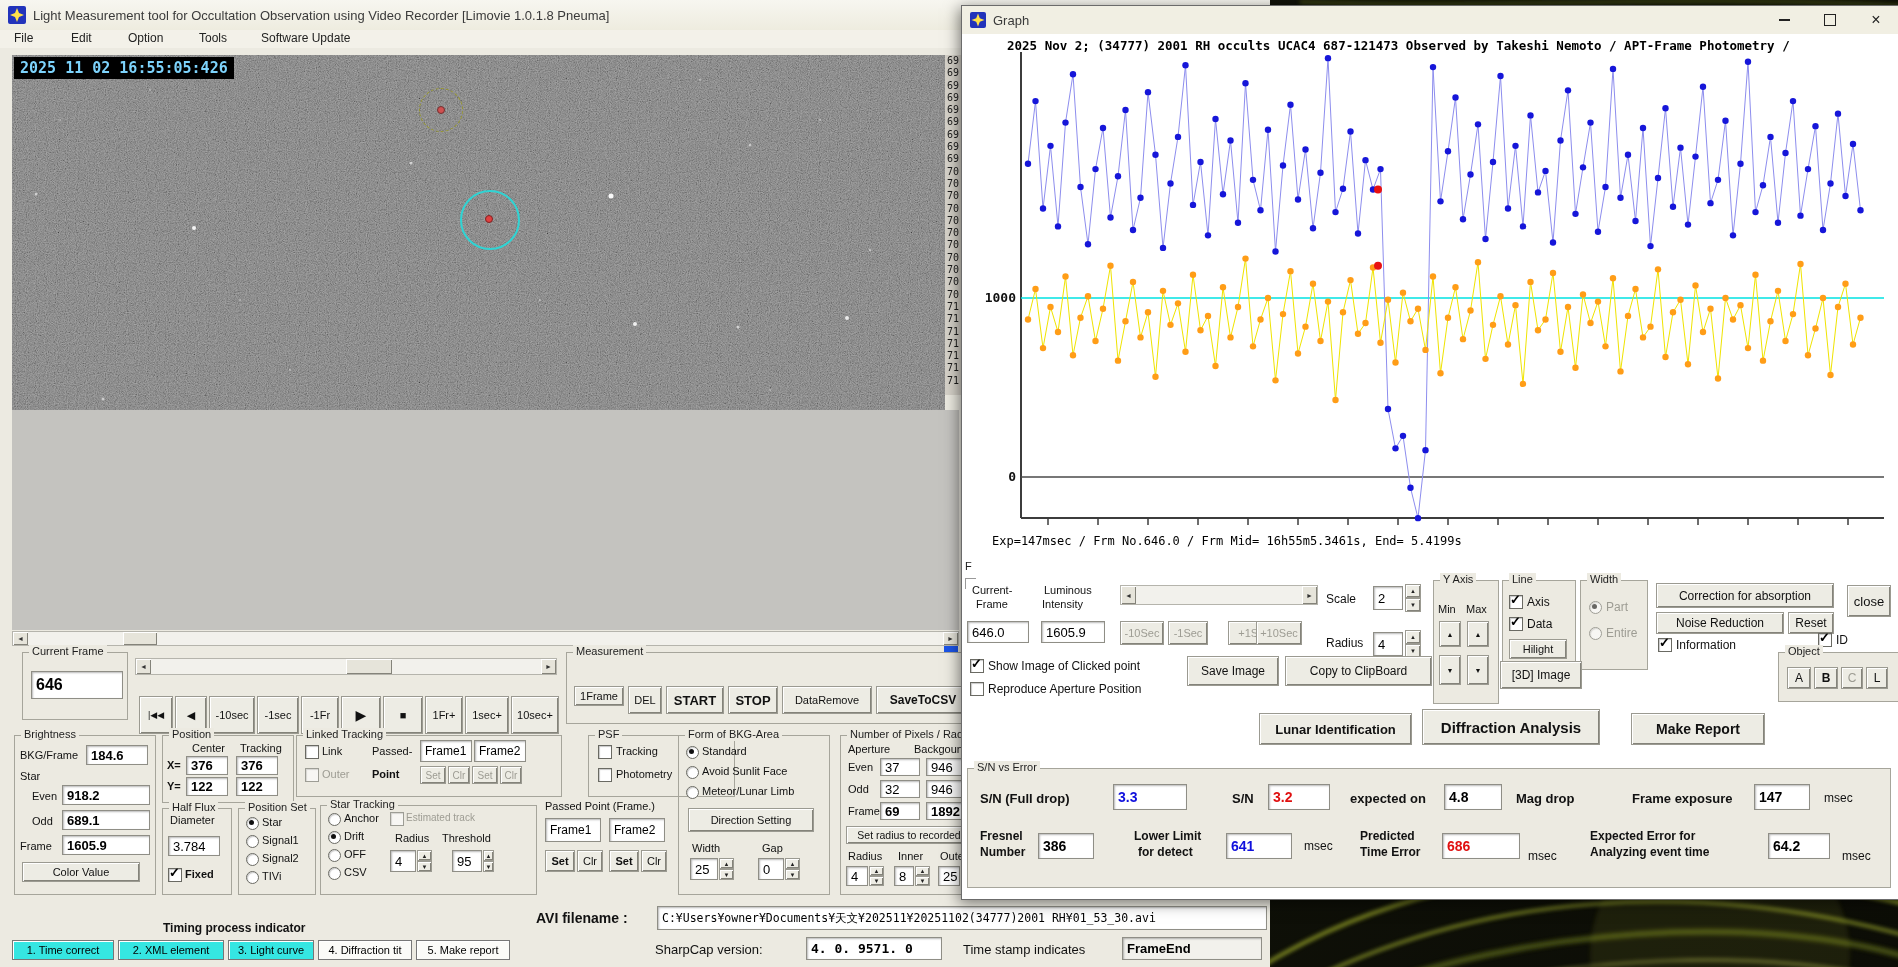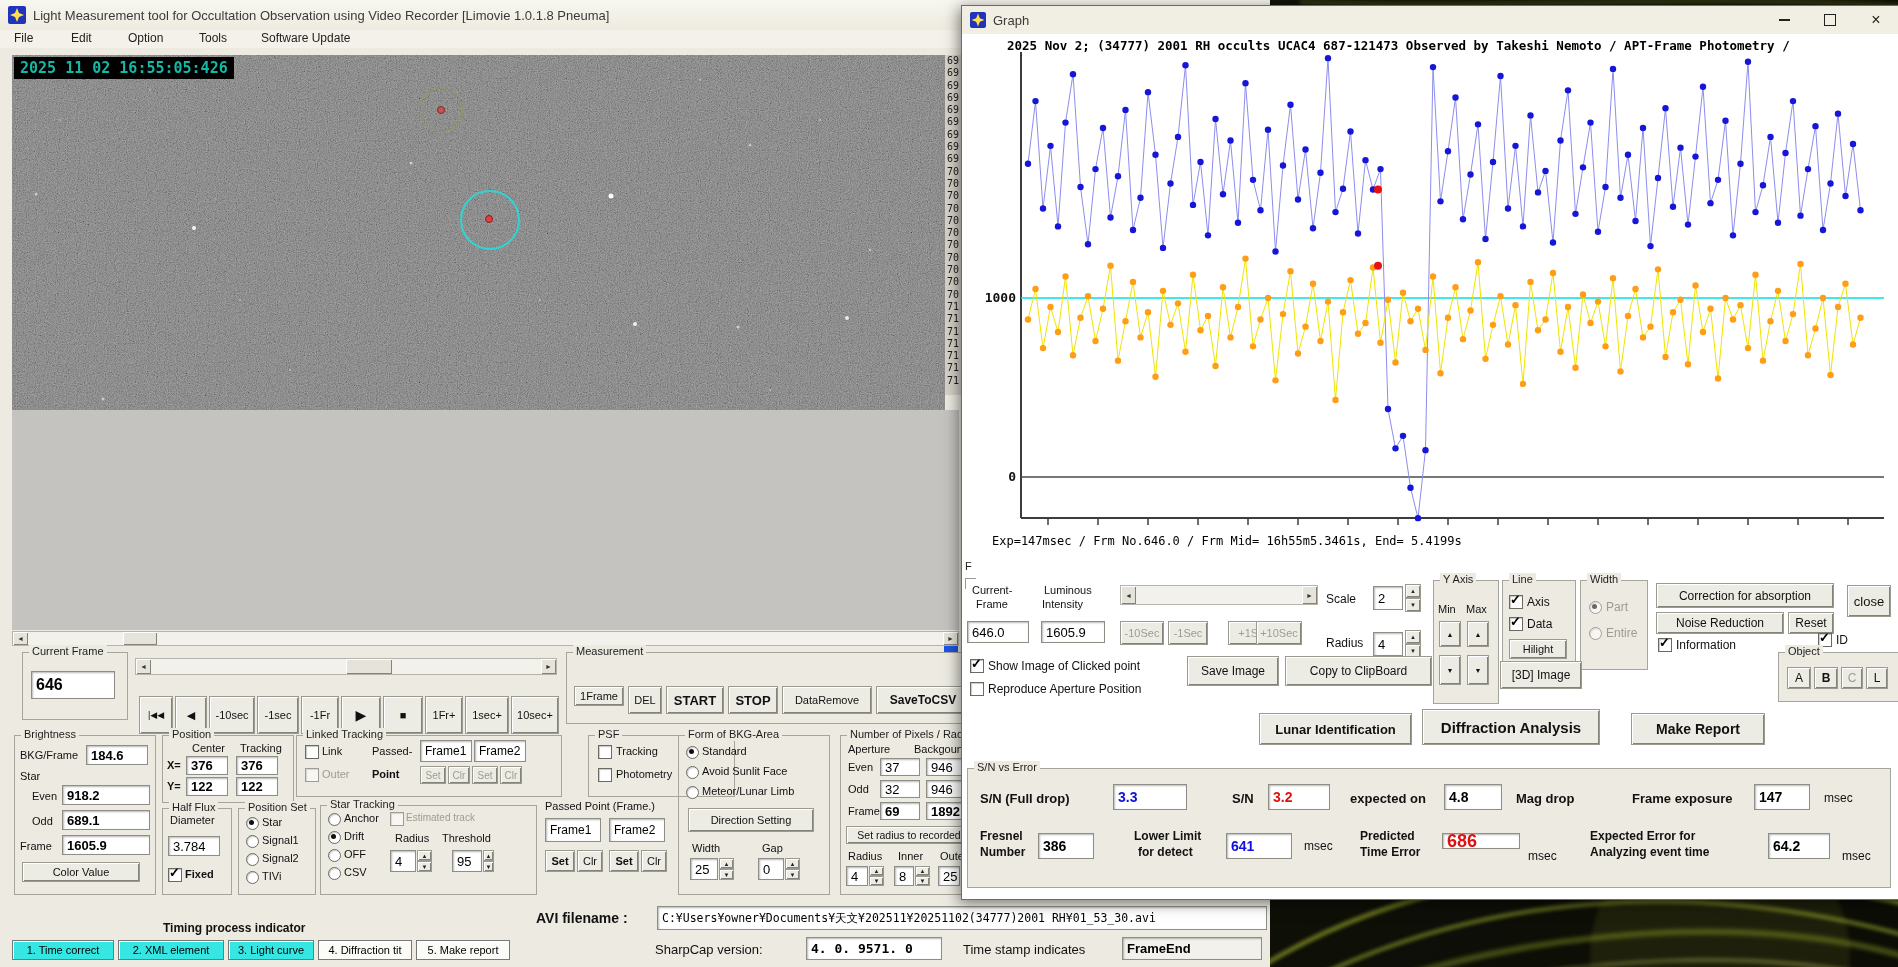--- a/index.html
+++ b/index.html
@@ -100,21 +100,21 @@
             <circle cx="138" cy="35" r="1" fill="#fff" opacity="0.35"></circle>
             <circle cx="528" cy="245" r="1" fill="#fff" opacity="0.4"></circle>
             <circle cx="858" cy="195" r="1.2" fill="#fff" opacity="0.5"></circle>
             <circle cx="228" cy="245" r="1" fill="#fff" opacity="0.35"></circle>
             <circle cx="48" cy="65" r="1" fill="#fff" opacity="0.3"></circle>
             <circle cx="758" cy="335" r="1" fill="#fff" opacity="0.4"></circle>
             <circle cx="476" cy="163" r="2" fill="#fff" opacity="0.9"></circle>
             <circle cx="428" cy="54" r="1.5" fill="#fff" opacity="0.8"></circle>
           </g>
       </svg>
-      <div class="abs" style="left:2px;top:2px;background:#000;color:#14b8a6;font:bold 15px 'DejaVu Sans Mono',monospace;padding:2px 6px;">2025 11 02 16:55:05:426</div>
+      <div class="abs" style="left:2px;top:2px;background:#000;color:#7dd3fc;font:bold 15px 'DejaVu Sans Mono',monospace;padding:2px 6px;">2025 11 02 16:55:05:426</div>
       <div class="abs" style="left:407px;top:33px;width:42px;height:42px;border:1px dashed #97972c;border-radius:50%;"></div>
       <div class="abs" style="left:425px;top:51px;width:6px;height:6px;border-radius:50%;background:#d05050;border:1px solid #703030;"></div>
       <div class="abs" style="left:448px;top:135px;width:56px;height:56px;border:2px solid #2fd4d4;border-radius:50%;"></div>
       <div class="abs" style="left:473px;top:160px;width:6px;height:6px;border-radius:50%;background:#e04040;border:1px solid #802020;"></div>
     </div>
 
     <div class="abs" style="left:945px;top:55px;width:16px;height:340px;background:#d6d2c9;overflow:hidden;">
         <div class="dcol-row">69</div>
         <div class="dcol-row">69</div>
         <div class="dcol-row">69</div>
@@ -148,21 +148,21 @@
     <div class="abs" style="left:12px;top:410px;width:947px;height:220px;background:#c4c3bf;"></div>
 
     <div class="sbar" style="left:12px;top:631px;width:947px;height:15px;">
       <div class="ar" style="left:0;">◄</div>
       <div class="ar" style="right:0;">►</div>
       <div class="th" style="left:110px;width:34px;"></div>
     </div>
 
     <div class="gb" style="left:22px;top:652px;width:104px;height:66px;">
       <span class="lbl">Current Frame</span>
-      <div class="tb" style="left:8px;top:18px;width:84px;height:28px;font-size:16px;">646</div>
+      <div class="tb" style="left:8px;top:18px;width:92px;height:28px;font-size:16px;">646</div>
     </div>
     <div class="sbar" style="left:135px;top:658px;width:422px;height:17px;">
       <div class="ar" style="left:0;">◄</div>
       <div class="ar" style="right:0;">►</div>
       <div class="th" style="left:210px;width:46px;"></div>
     </div>
     <div class="b3" style="left:139px;top:696px;width:34px;height:38px;font-size:9px;">|◀◀</div>
     <div class="b3" style="left:175px;top:696px;width:32px;height:38px;">◀</div>
     <div class="b3" style="left:209px;top:696px;width:46px;height:38px;">-10sec</div>
     <div class="b3" style="left:257px;top:696px;width:42px;height:38px;">-1sec</div>
@@ -734,21 +734,21 @@
       <span class="lab" style="left:856px;top:22px;font-size:12px;">msec</span>
       <span class="lab bold" style="left:12px;top:60px;font-size:12px;">Fresnel</span>
       <span class="lab bold" style="left:12px;top:76px;font-size:12px;">Number</span>
       <div class="tb" style="left:70px;top:64px;width:56px;height:26px;font-size:14px;">386</div>
       <span class="lab bold" style="left:166px;top:60px;font-size:12px;">Lower Limit</span>
       <span class="lab bold" style="left:170px;top:76px;font-size:12px;">for detect</span>
       <div class="tb" style="left:258px;top:64px;width:66px;height:26px;color:#1010dd;font-size:14px;">641</div>
       <span class="lab" style="left:336px;top:70px;font-size:12px;">msec</span>
       <span class="lab bold" style="left:392px;top:60px;font-size:12px;">Predicted</span>
       <span class="lab bold" style="left:392px;top:76px;font-size:12px;">Time Error</span>
-      <div class="tb" style="left:474px;top:64px;width:78px;height:16px;color:#e01010;font-size:18px;">686</div>
+      <div class="tb" style="left:474px;top:64px;width:78px;height:26px;color:#e01010;font-size:14px;">686</div>
       <span class="lab" style="left:560px;top:80px;font-size:12px;">msec</span>
       <span class="lab bold" style="left:622px;top:60px;font-size:12px;">Expected Error for</span>
       <span class="lab bold" style="left:622px;top:76px;font-size:12px;">Analyzing event time</span>
       <div class="tb" style="left:800px;top:64px;width:62px;height:26px;font-size:14px;">64.2</div>
       <span class="lab" style="left:874px;top:80px;font-size:12px;">msec</span>
     </div>
   </div>
 </div>
 
 </body></html>

